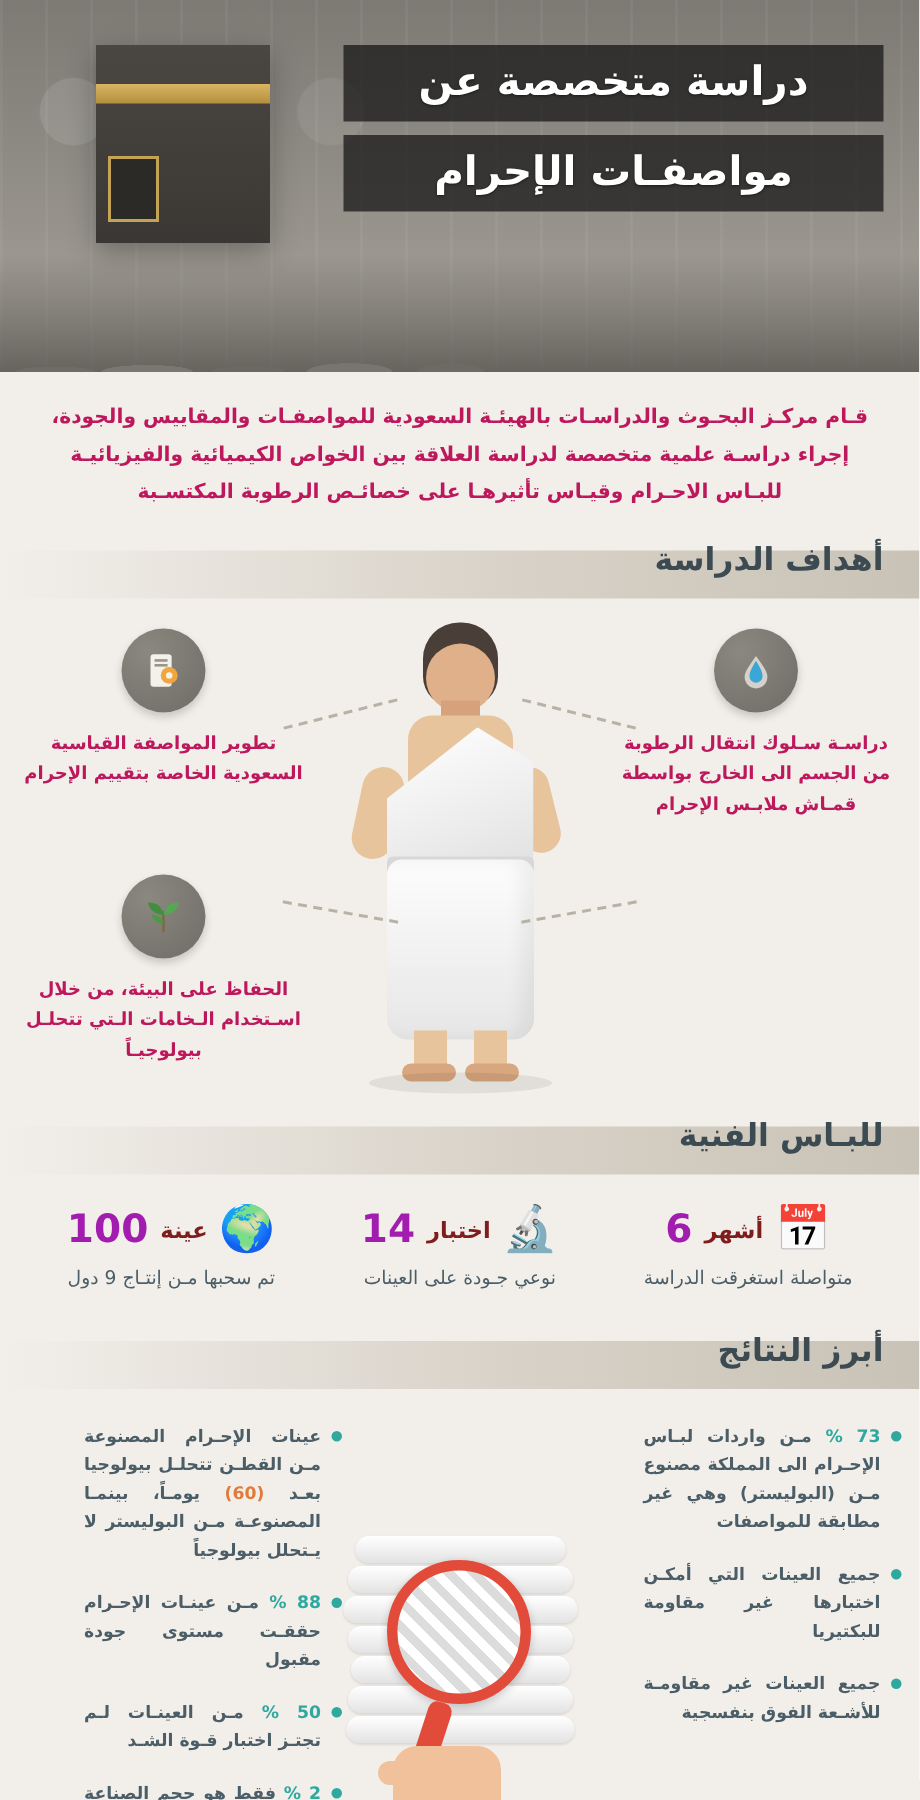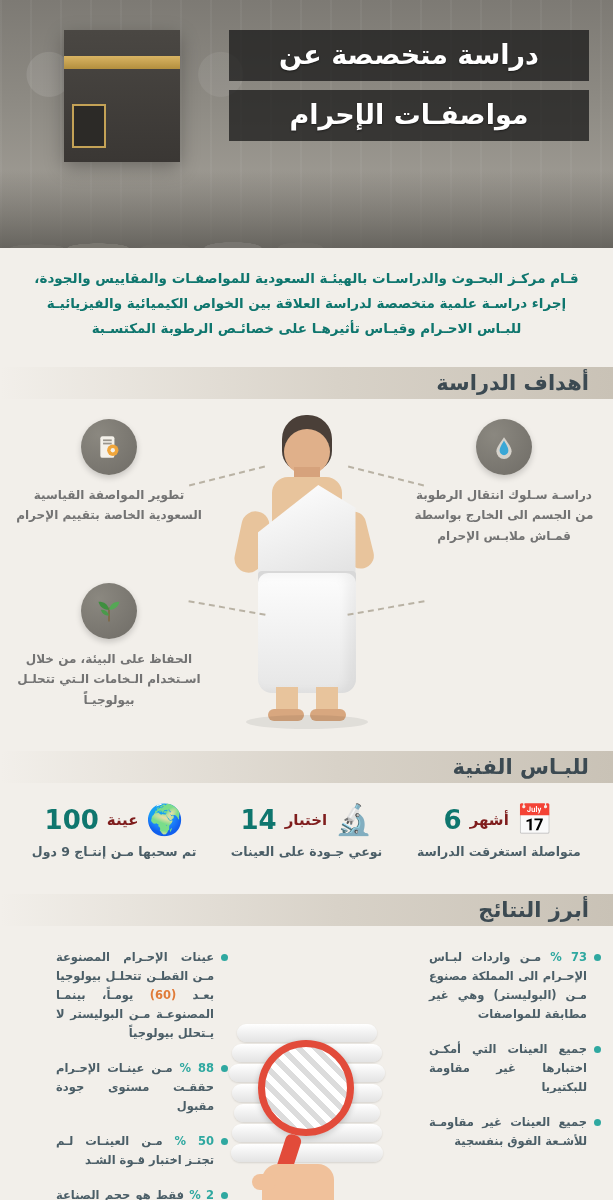--- a/index.html
+++ b/index.html
@@ -67,34 +67,34 @@
     letter-spacing: .5px;
     padding: 9px 10px 11px;
     margin-bottom: 9px;
     text-shadow: 0 1px 2px rgba(0,0,0,.5);
   }
   .title-bar.second { background: rgba(20,20,20,.72); }
 
   
   .intro {
     padding: 18px 34px 16px;
-    color: #0f766e;
+    color: #be185d;
     font-size: 13.5px;
     line-height: 1.85;
     font-weight: bold;
     text-align: center;
     background: #f2efea;
   }
 
   
   .sec-head {
     position: relative;
     height: 44px;
     margin: 4px 0 6px;
-    display: flex; align-items: center; justify-content: flex-start;
+    display: flex; justify-content: flex-start;
   }
   .sec-head .bar {
     position: absolute; right: 0; top: 6px;
     height: 32px; width: 100%;
     background: linear-gradient(270deg,#c9c2b6 0%, #d8d2c8 45%, rgba(242,239,234,0) 100%);
   }
   .sec-head .txt {
     position: relative;
     padding-right: 24px;
     font-size: 21px; font-weight: bold; color: #3c4a52;
@@ -132,21 +132,21 @@
   .p-leg-l { position:absolute; left: 44px; top: 272px; width: 22px; height: 24px; background:#e8c49c; }
   .p-leg-r { position:absolute; left: 84px; top: 272px; width: 22px; height: 24px; background:#e8c49c; }
   .p-foot-l { position:absolute; left: 36px; top: 294px; width: 36px; height: 12px; background:#d8a77f; border-radius: 6px; }
   .p-foot-r { position:absolute; left: 78px; top: 294px; width: 36px; height: 12px; background:#d8a77f; border-radius: 6px; }
   .p-shadow { position:absolute; left: 14px; top: 300px; width: 122px; height: 14px; background: rgba(0,0,0,.07); border-radius: 50%; }
 
   .goal {
     position: absolute;
     width: 190px;
     text-align: center;
-    color: #737373;
+    color: #be185d;
     font-size: 12px;
     line-height: 1.7;
     font-weight: bold;
   }
   .goal .circle {
     width: 56px; height: 56px; border-radius: 50%;
     background: radial-gradient(circle at 32% 28%, #8b8880, #6f6c66);
     margin: 0 auto 10px;
     display:flex; align-items:center; justify-content:center;
     box-shadow: 0 3px 6px rgba(0,0,0,.18);
@@ -165,23 +165,23 @@
 
   
   .tech {
     display: flex; flex-direction: row-reverse;
     justify-content: space-around; align-items: flex-start;
     padding: 10px 18px 22px;
     background: #f2efea;
   }
   .tech-item { width: 180px; text-align: center; }
   .tech-top { display:flex; align-items:center; justify-content:center; gap: 8px; }
-  .tech-num { font-size: 26px; font-weight: bold; color: #0f766e; }
+  .tech-num { font-size: 26px; font-weight: bold; color: #a21caf; }
   .tech-label { font-size: 15px; font-weight: bold; color: #7f1d1d; }
-  .tech-desc { margin-top: 6px; font-size: 12.5px; font-weight: bold; color: #4b5e67; line-height: 1.7; }
+  .tech-desc { margin-top: 6px; font-size: 12.5px; font-weight: normal; color: #4b5e67; line-height: 1.7; }
   .glyph { font-size: 30px; line-height: 1; }
 
   
   .results {
     position: relative;
     padding: 4px 0 10px;
     background: #f2efea;
     height: 336px;
   }
   .res-col {

